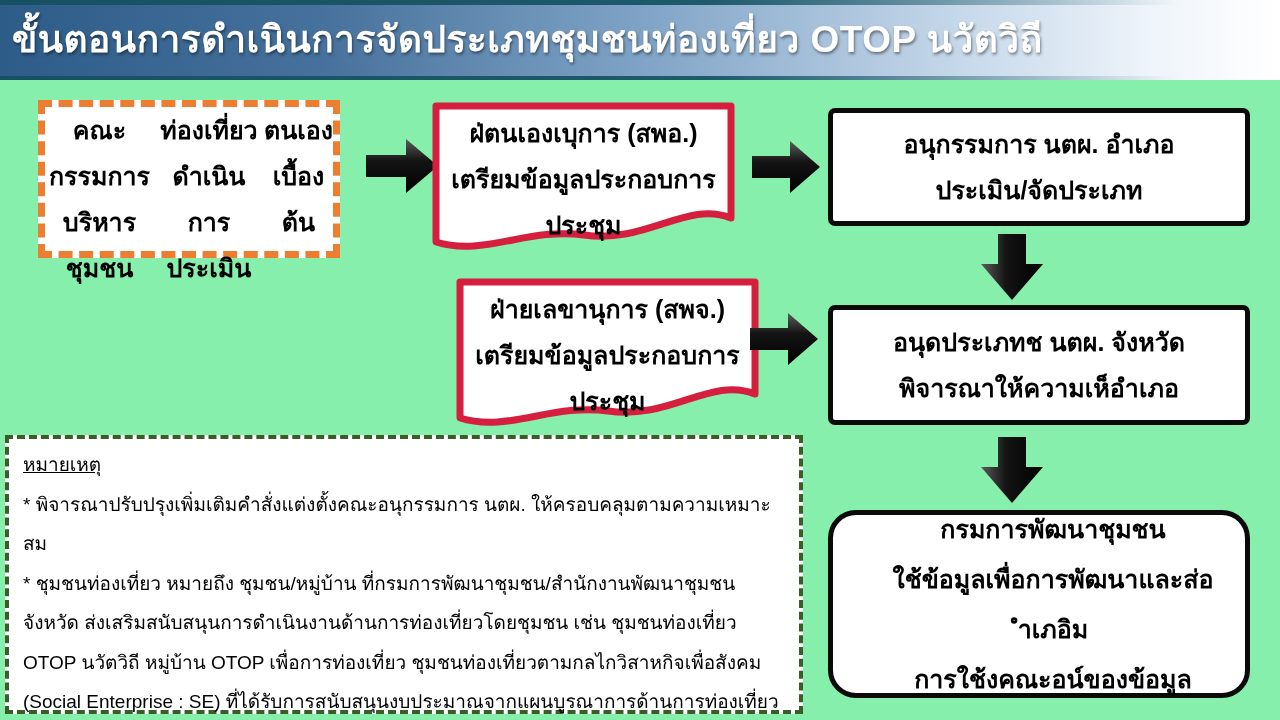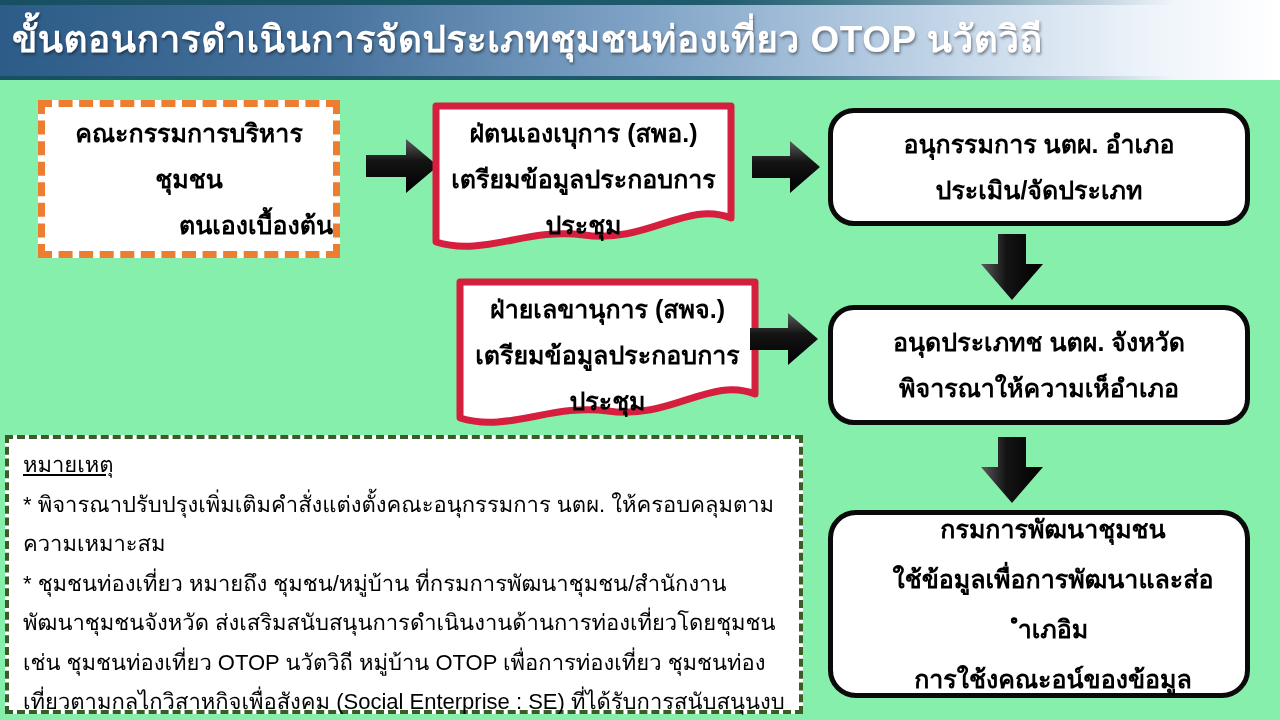--- a/index.html
+++ b/index.html
@@ -26,40 +26,40 @@
     color:#ffffff; font-size:37px; font-weight:bold; padding:0 0 4px 12px;
     text-shadow:1px 2px 3px rgba(0,0,0,0.45); letter-spacing:0.5px; white-space:nowrap;
   }
 
   
   .flow-text { text-align:center; font-weight:bold; color:#000; font-size:25px; line-height:46px; }
 
   .box-dashed-orange {
     position:absolute; left:38px; top:100px; width:302px; height:158px;
     border:7px dashed #ED7D31; background:#fff;
-    display:flex; flex-direction:column; align-items:flex-end; justify-content:center;
+    display:flex; align-items:flex-start; justify-content:center;
   }
 
   .doc-shape { position:absolute; width:303px; height:153px; }
   .doc-shape svg { position:absolute; left:0; top:0; }
   .doc-shape .flow-text { position:absolute; left:0; top:8px; width:100%; }
 
   .box-rounded-black {
     position:absolute; left:828px; width:422px; background:#fff;
-    border:5px solid #0a0a0a; border-radius:26px;
+    border:5px solid #0a0a0a; border-radius:7px;
     display:flex; flex-direction:column; align-items:center; justify-content:center;
   }
 
   .arrow { position:absolute; }
 
   
   .notes-box {
     position:absolute; left:5px; top:435px; width:798px; height:279px;
     border:4px dashed #3A5C28; background:#fff;
-    padding:6px 14px 0 14px; font-size:22px; line-height:39.5px; color:#000;
+    padding:6px 14px 0 14px; font-size:19px; line-height:39.5px; color:#000;
   }
   .notes-heading { text-decoration:underline; }
   .note-line { margin:0; }
 </style>
 </head>
 <body>
 
 <div id="slide">
 
   <svg width="0" height="0" style="position:absolute" aria-hidden="true">
@@ -76,20 +76,21 @@
       </linearGradient>
     </defs>
   </svg>
 
   <div class="header">
     <div class="header-title">ขั้นตอนการดำเนินการจัดประเภทชุมชนท่องเที่ยว OTOP นวัตวิถี</div>
   </div>
 
   <div class="box-dashed-orange">
     <div class="flow-text">คณะกรรมการบริหารชุมชน</div>
+    <div class="flow-text">ท่องเที่ยวดำเนินการประเมิน</div>
     <div class="flow-text">ตนเองเบื้องต้น</div>
   </div>
 
   <div class="arrow" style="left:366px; top:136px;">
     <svg width="72" height="60">
         <polygon points="0,19 40,19 40,3 72,30 40,57 40,41 0,41" fill="url(#agR)"></polygon>
       </svg>
   </div>
 
   <div class="doc-shape" style="left:432px; top:102px;">

